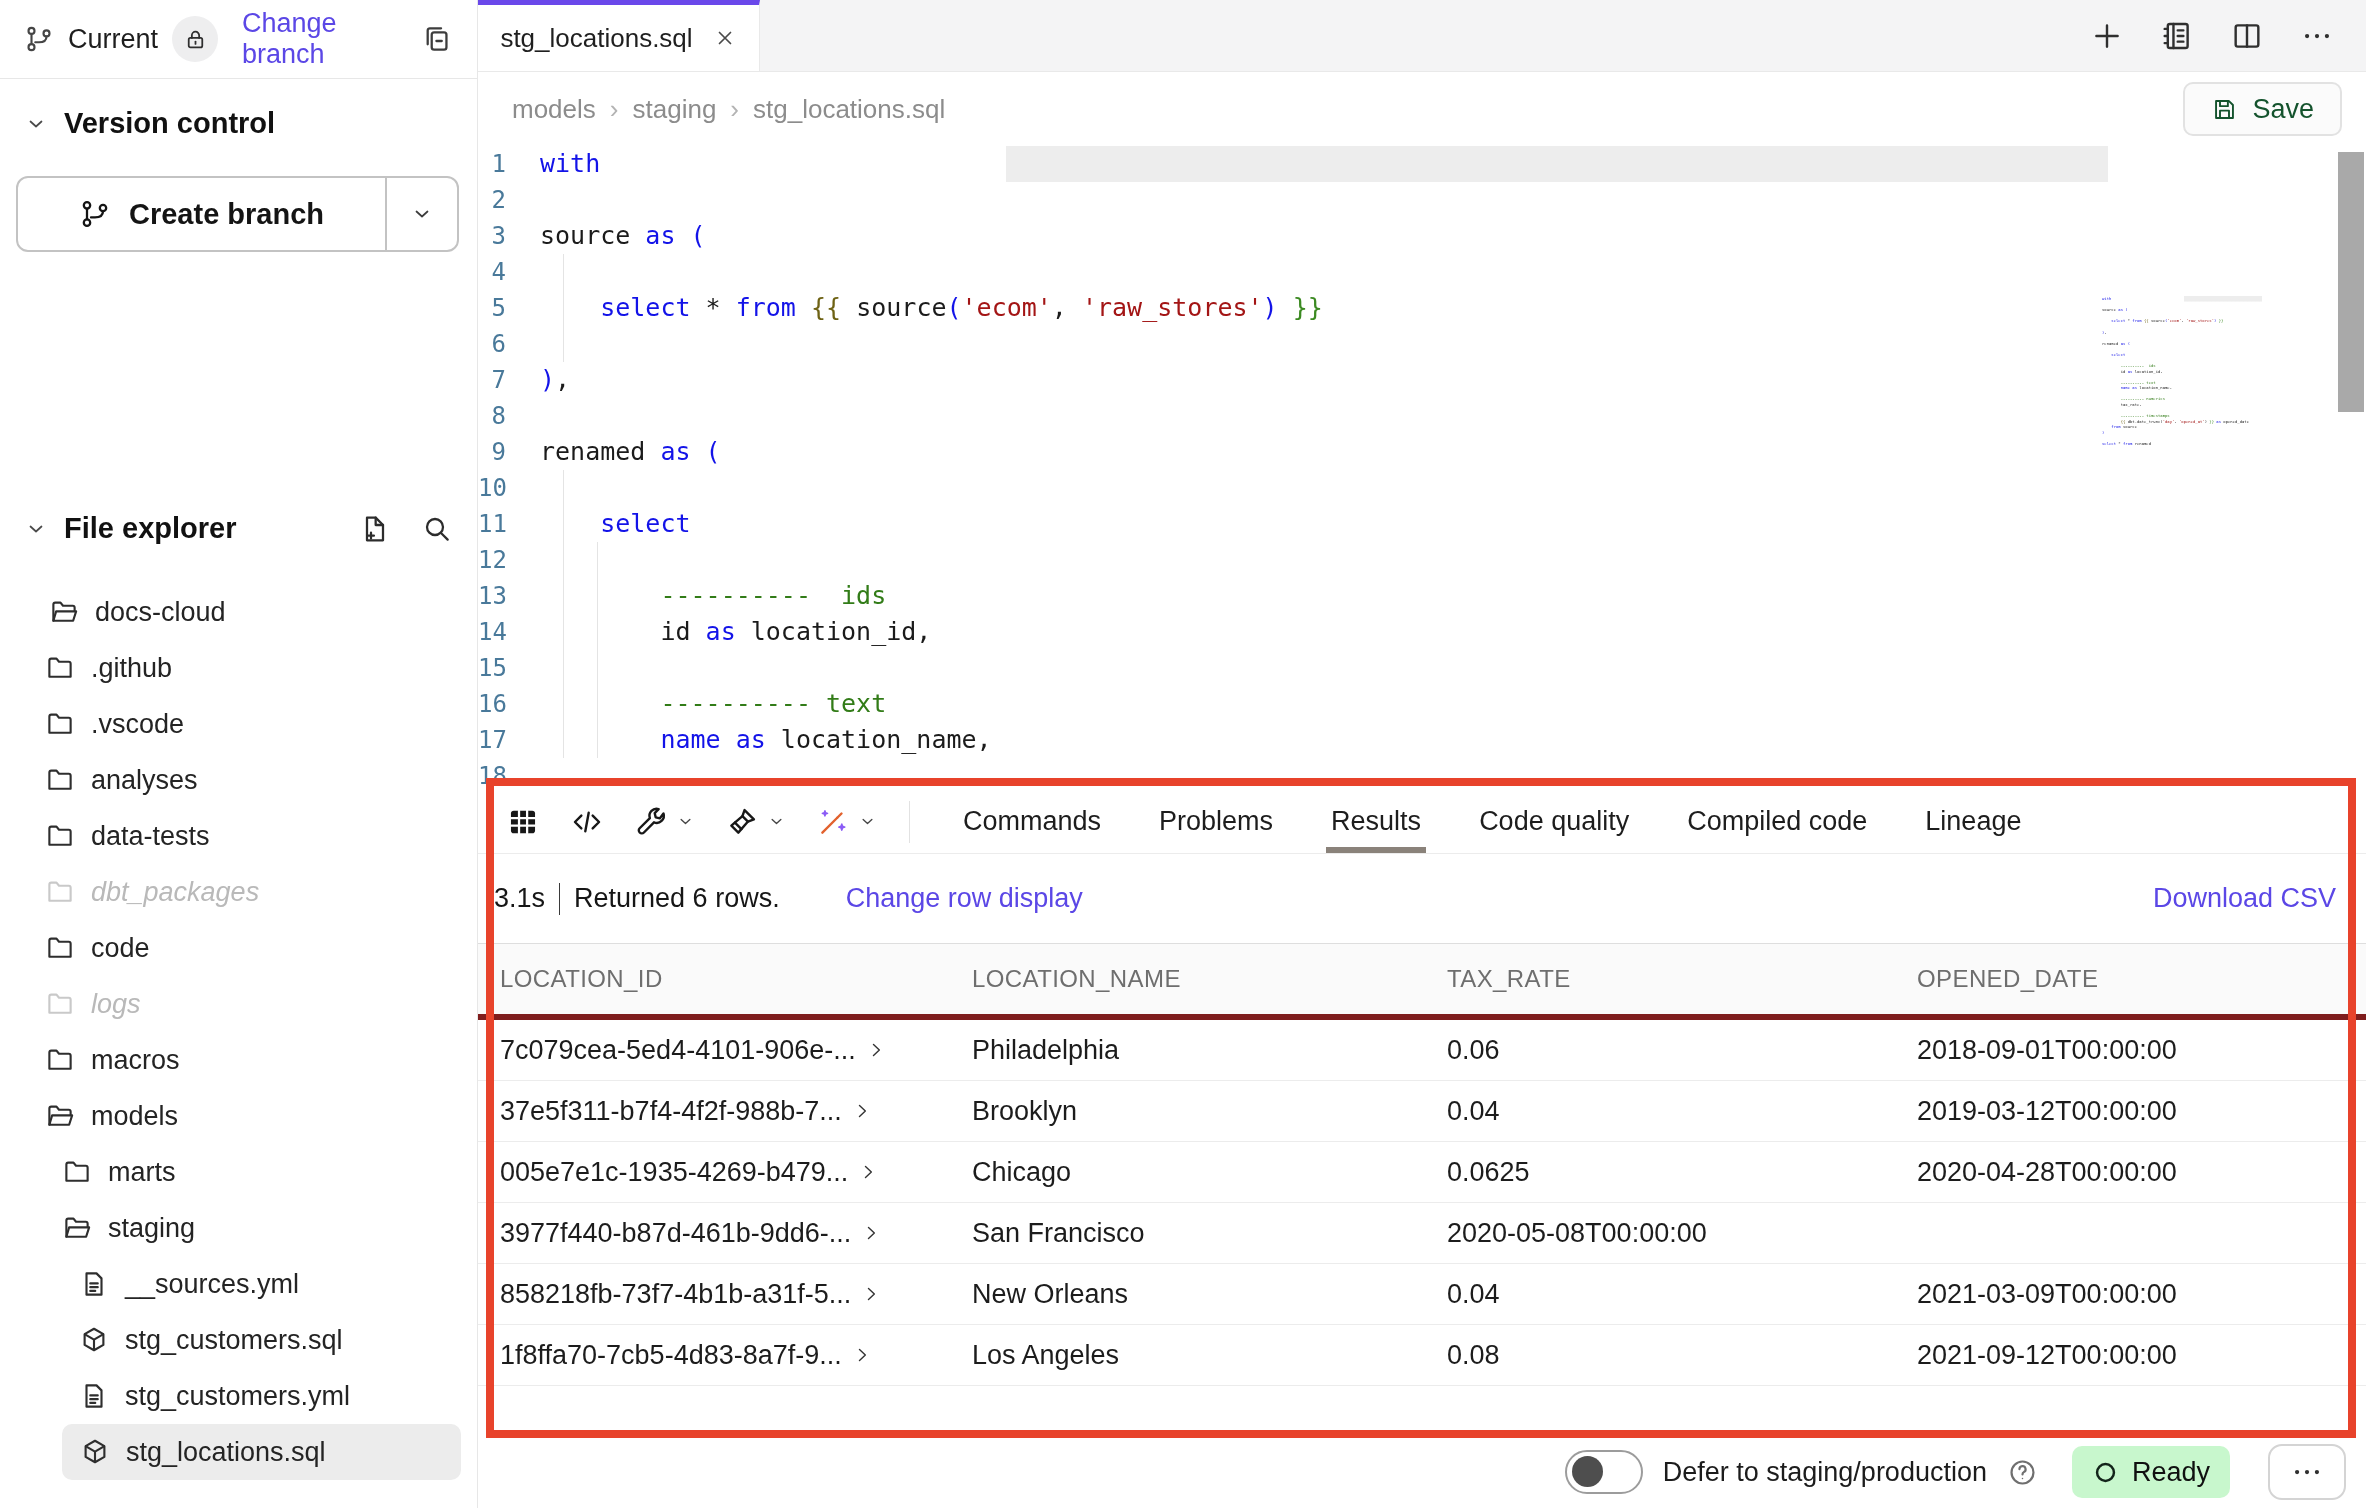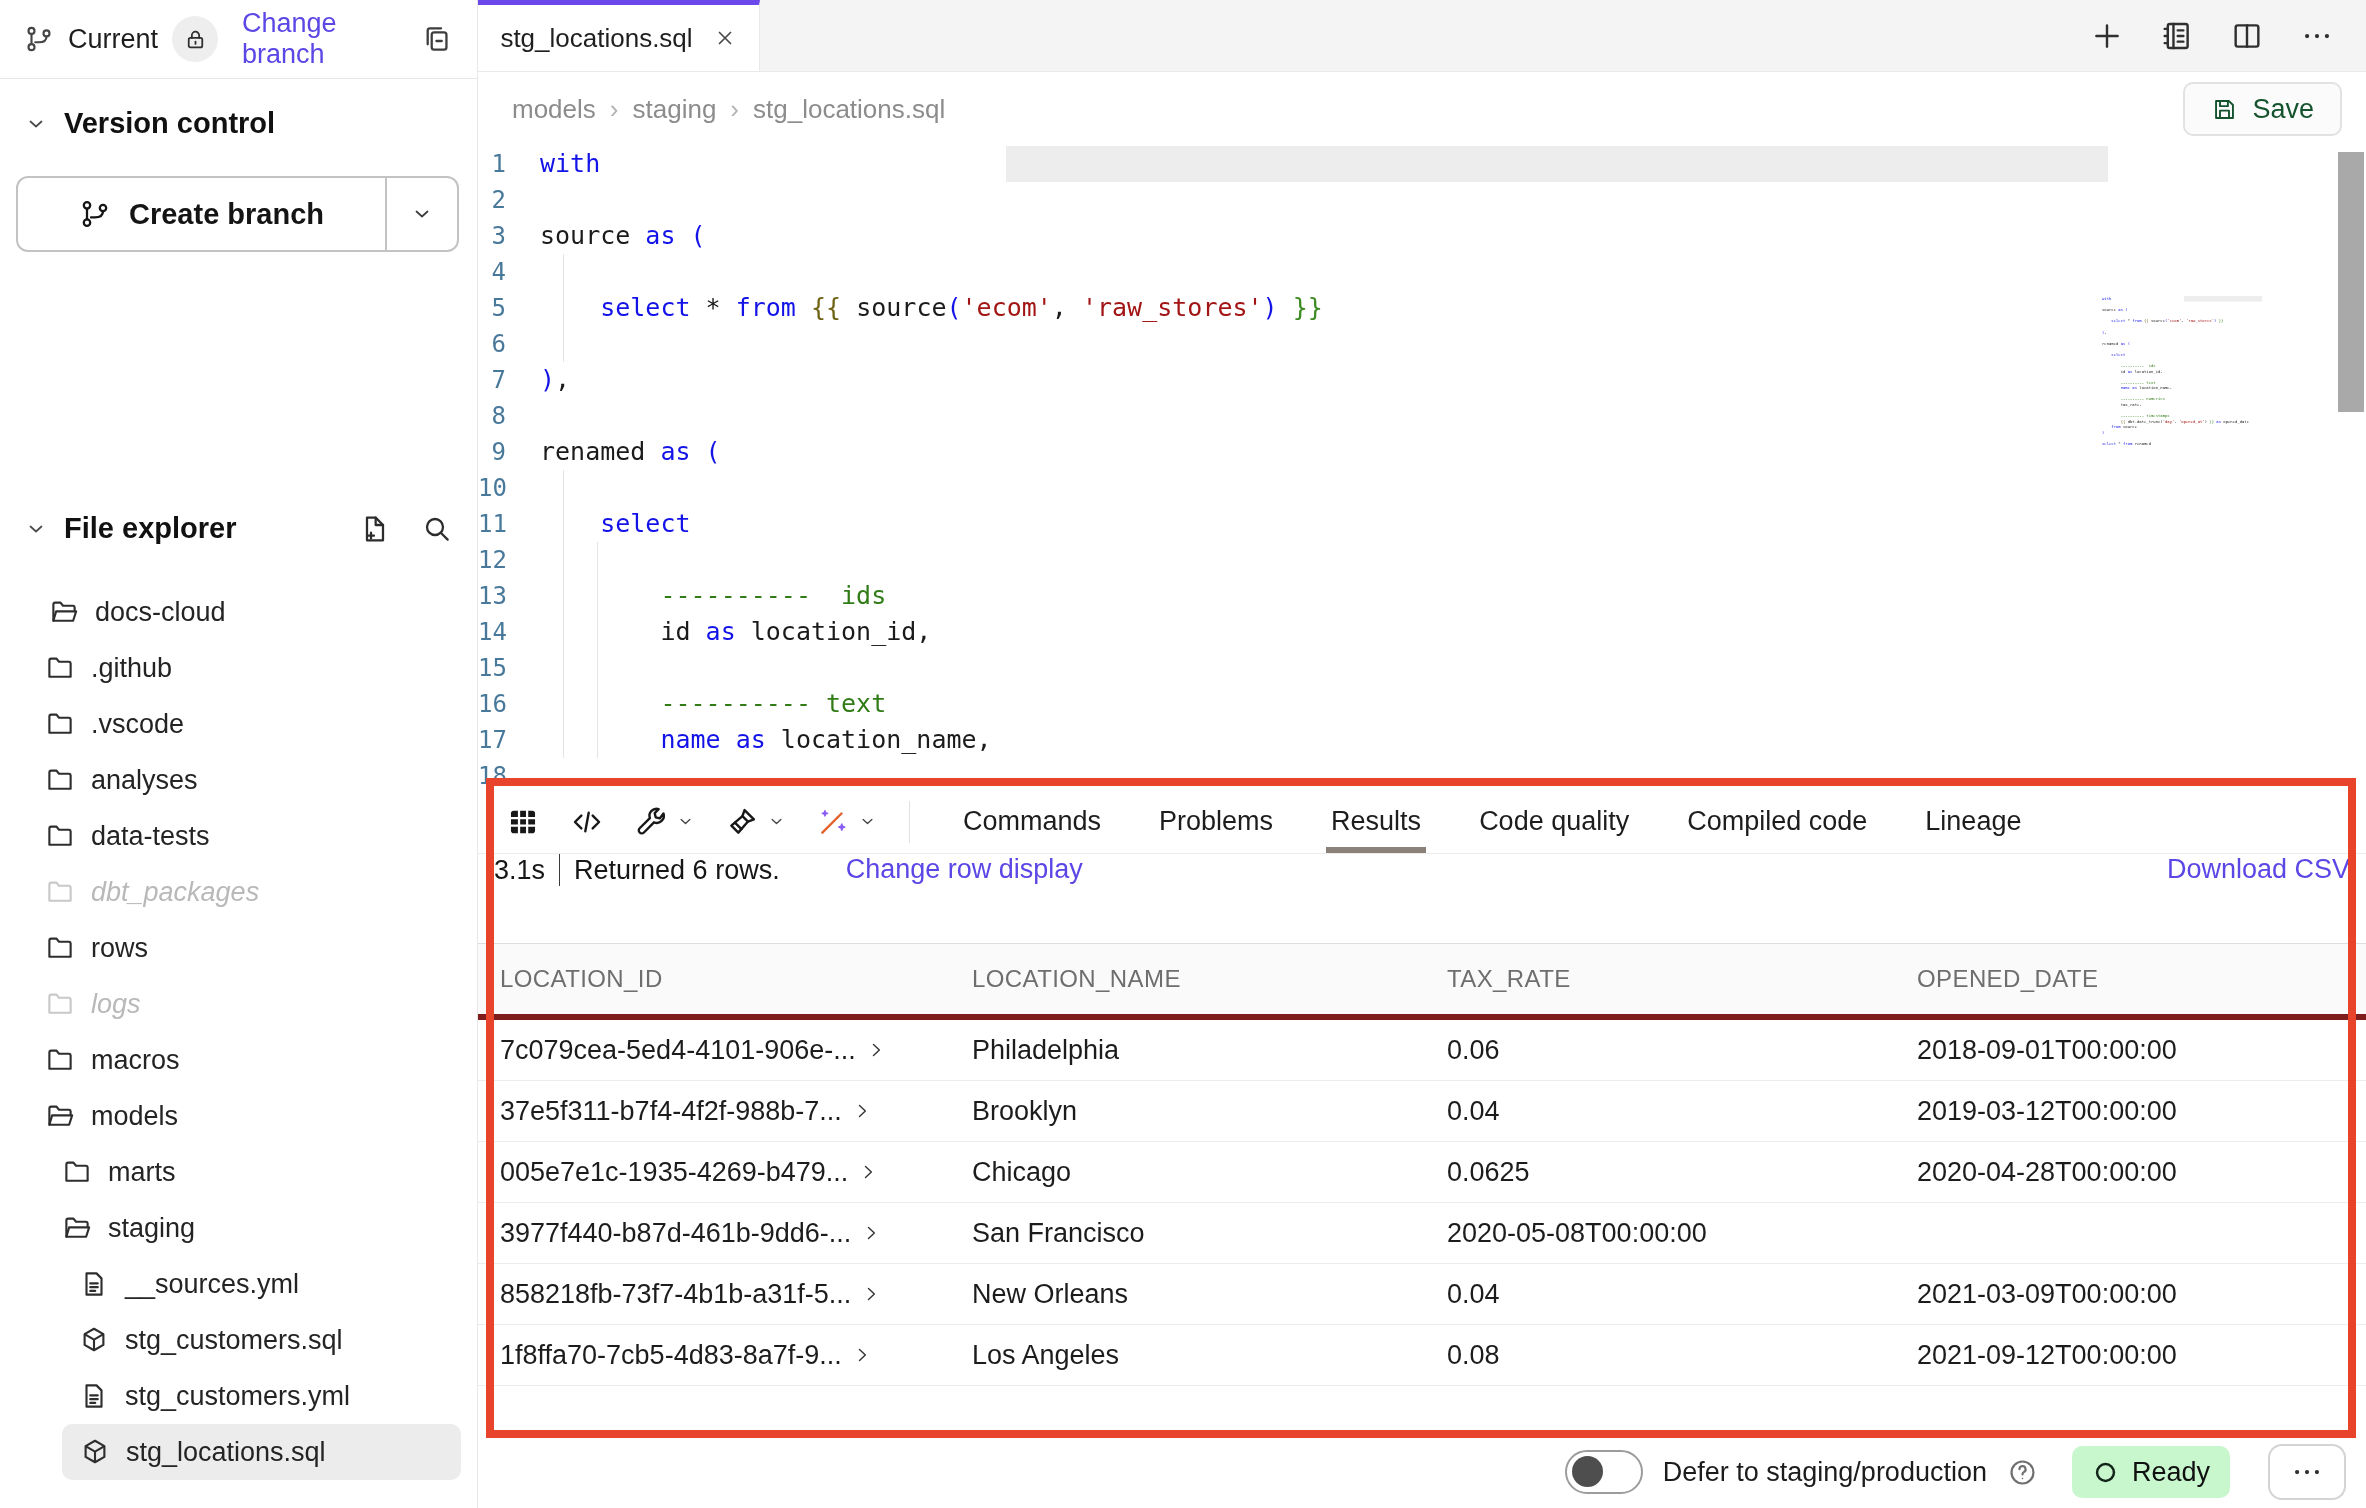--- a/index.html
+++ b/index.html
@@ -68,21 +68,21 @@
   .panel{position:absolute;top:790px;left:0;right:0;height:646px;background:#fff}
   .panel-toolbar{height:64px;display:flex;align-items:center;padding-left:28px;border-bottom:1px solid #ececec;box-sizing:border-box}
   .pt-group{display:flex;align-items:center;margin-right:30px;cursor:pointer}
   .pt-ic{width:34px;height:34px;color:#181818}
   .pt-caret{width:19px;height:19px;color:#444;margin-left:8px}
   .pt-div{width:1px;height:42px;background:#e2e2e2;margin:0 12px 0 2px}
   #panel-tabs{display:flex;margin-left:12px;align-self:stretch}
   .ptab{display:flex;align-items:center;padding:0 29px;font-size:27px;color:#1d1d1d;position:relative;cursor:pointer}
   .ptab.active{font-weight:500}
   .ptab.active::after{content:"";position:absolute;left:24px;right:24px;bottom:0;height:6px;background:#8a827a}
-  .panel-info{height:90px;display:flex;align-items:flex-start;padding:0 16px 0 16px;border-bottom:1px solid #dedede;font-size:27px;box-sizing:border-box}
+  .panel-info{height:90px;display:flex;align-items:center;padding:0 30px 0 16px;border-bottom:1px solid #dedede;font-size:27px;box-sizing:border-box}
   .vdiv{width:1px;height:32px;background:#3a3a3a;margin:0 14px;display:inline-block}
   .status{color:#161616;display:flex;align-items:center}
   .change-row{color:#5b47e6;font-weight:500;margin-left:66px;cursor:pointer}
   .download-csv{margin-left:auto;color:#5b47e6;font-weight:500;cursor:pointer}
   #thead{display:grid;grid-template-columns:472px 475px 470px 1fr;background:#fafafa;border-bottom:6px solid #7f1d1d;height:70px;align-items:center;padding-left:22px;color:#6e6e6e;font-size:24px;letter-spacing:.4px}
   .tr{display:grid;grid-template-columns:472px 475px 470px 1fr;height:60px;align-items:center;padding-left:22px;border-bottom:1px solid #ececec;color:#1c1c1c;font-size:27px}
   .td{overflow:hidden;white-space:nowrap;display:flex;align-items:center}
   .row-expand{width:20px;height:20px;color:#333;margin-left:10px;flex:none;cursor:pointer}
 
   
@@ -237,21 +237,21 @@
           </svg>
         </span>
         <span>dbt_packages</span>
       </div>
       <div class="tree-item" style="padding-left: 45px;">
         <span class="ti-icon">
           <svg viewBox="0 0 24 24">
             <path d="M3.5 19V6a1.5 1.5 0 0 1 1.5-1.5h4.2l2 2.5H19A1.5 1.5 0 0 1 20.5 8.5V19z"></path>
           </svg>
         </span>
-        <span>rows</span>
+        <span>code</span>
       </div>
       <div class="tree-item muted" style="padding-left: 45px;">
         <span class="ti-icon">
           <svg viewBox="0 0 24 24">
             <path d="M3.5 19V6a1.5 1.5 0 0 1 1.5-1.5h4.2l2 2.5H19A1.5 1.5 0 0 1 20.5 8.5V19z"></path>
           </svg>
         </span>
         <span>logs</span>
       </div>
       <div class="tree-item" style="padding-left: 45px;">

